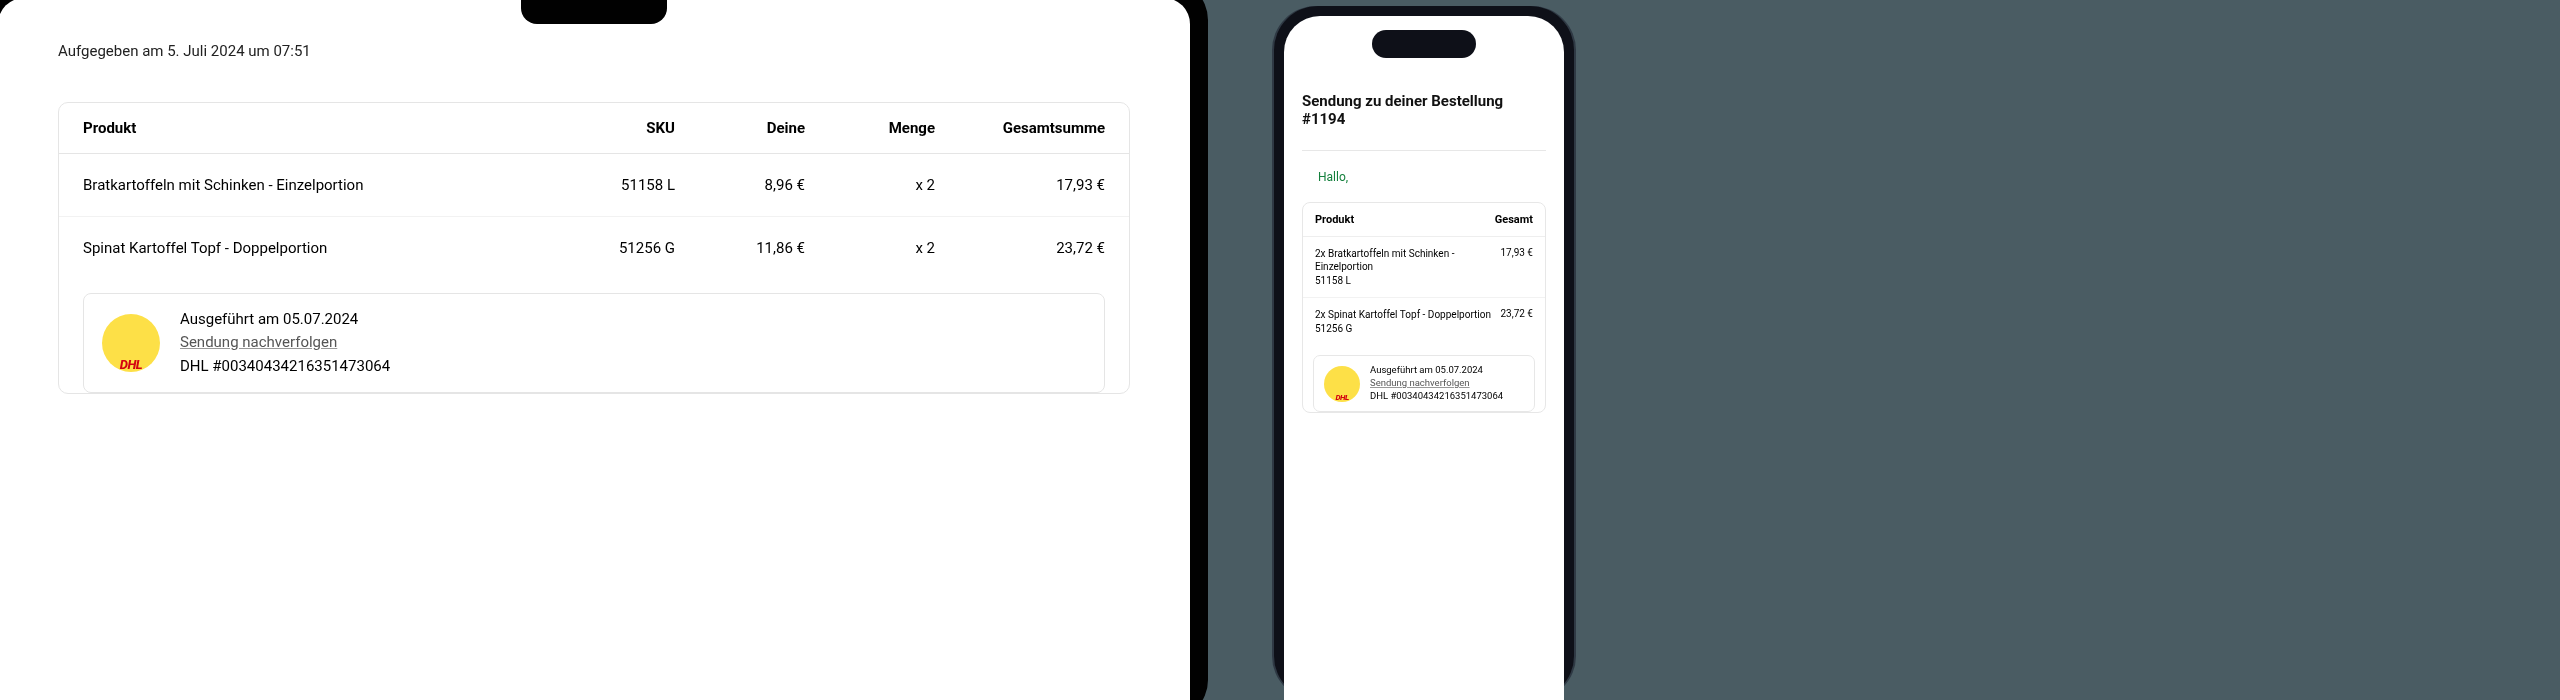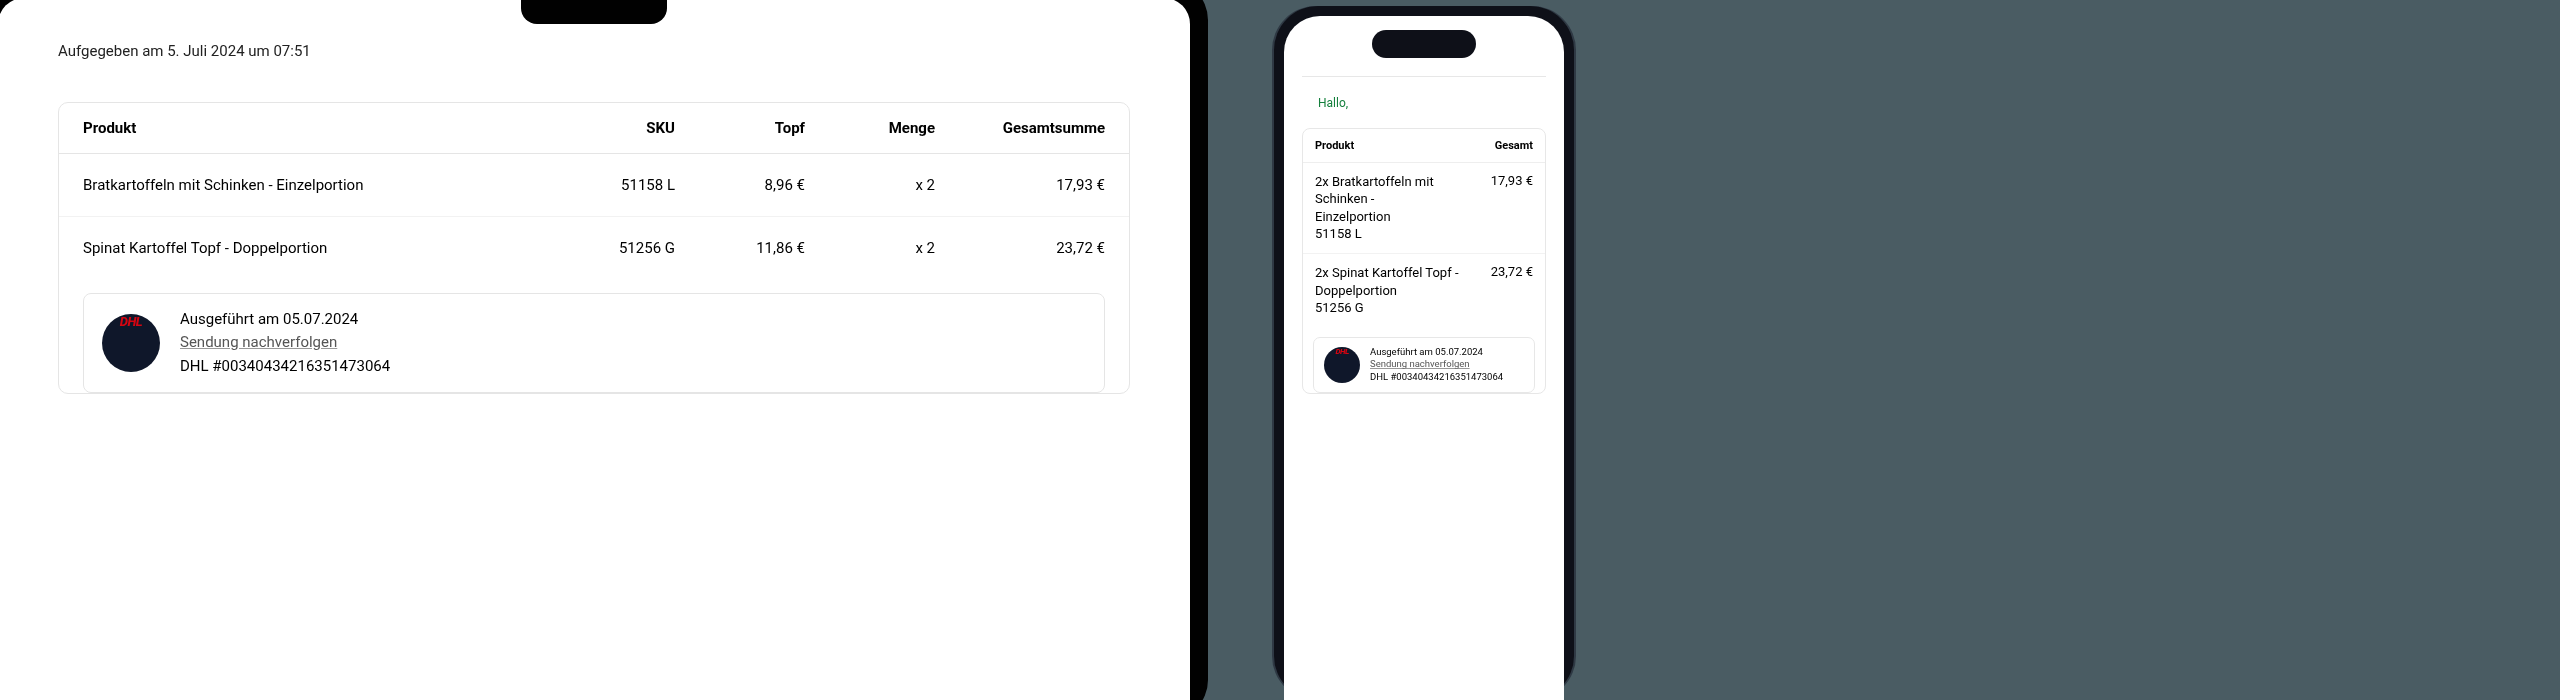--- a/index.html
+++ b/index.html
@@ -92,23 +92,23 @@
     border-radius: 8px;
     display: flex;
     align-items: center;
     padding: 14px 18px;
     gap: 20px;
   }
   .dhl-logo {
     width: 58px;
     height: 58px;
     border-radius: 50%;
-    background: #0f172a;
-    display: flex;
-    align-items: flex-start;
+    background: #fde047;
+    display: flex;
+    align-items: flex-end;
     justify-content: center;
     flex-shrink: 0;
   }
   .dhl-logo-text {
     color: #d40511;
     font-weight: 800;
     font-style: italic;
     font-size: 13px;
     letter-spacing: -0.5px;
   }
@@ -183,21 +183,21 @@
     font-size: 11px;
     font-weight: 700;
     padding: 10px 12px;
     border-bottom: 1px solid #eee;
   }
   .phone-row {
     display: flex;
     justify-content: space-between;
     gap: 8px;
     padding: 10px 12px;
-    font-size: 13px;
+    font-size: 10px;
     border-bottom: 1px solid #f2f2f2;
   }
   .phone-row-left { line-height: 1.35; }
   .phone-row-right { white-space: nowrap; }
 
   .phone-ship {
     margin: 10px 10px 0 10px;
     border: 1px solid #e7e7e7;
     border-radius: 7px;
     display: flex;
@@ -216,21 +216,21 @@
 <div class="tablet-frame">
   <div class="tablet-screen">
     <div class="tablet-notch"></div>
 
     <div class="order-date">Aufgegeben am 5. Juli 2024 um 07:51</div>
 
     <div class="order-table-wrap">
       <div class="order-table-head">
         <div class="col-prod">Produkt</div>
         <div class="col-sku">SKU</div>
-        <div class="col-preis">Topf</div>
+        <div class="col-preis">Deine</div>
         <div class="col-menge">Menge</div>
         <div class="col-sum">Gesamtsumme</div>
       </div>
 
       <div class="order-row">
         <div class="col-prod">Bratkartoffeln mit Schinken - Einzelportion</div>
         <div class="col-sku">51158 L</div>
         <div class="col-preis">8,96 €</div>
         <div class="col-menge">x 2</div>
         <div class="col-sum">17,93 €</div>
@@ -255,20 +255,21 @@
         </div>
       </div>
     </div>
   </div>
 </div>
 
 <div class="phone-frame">
   <div class="phone-screen">
     <div class="phone-notch"></div>
 
+    <div class="phone-title">Sendung zu deiner Bestellung #1194</div>
     <div class="phone-divider"></div>
     <p class="phone-p">Hallo,</p>
 
     <div class="phone-table">
       <div class="phone-th">
         <span>Produkt</span>
         <span>Gesamt</span>
       </div>
 
       <div class="phone-row">

